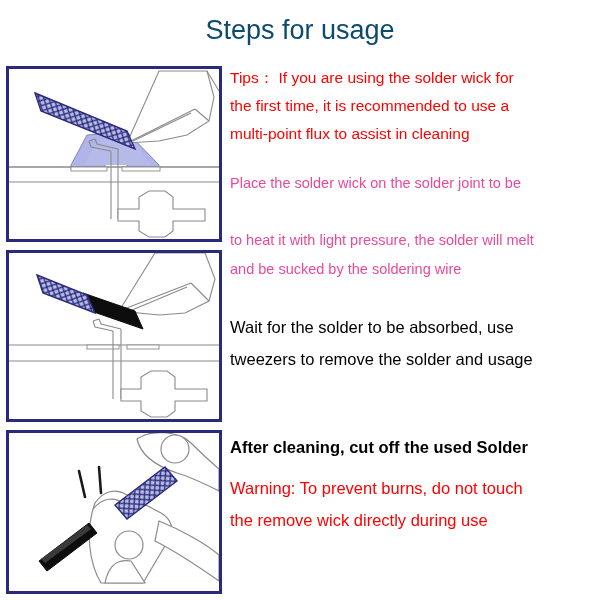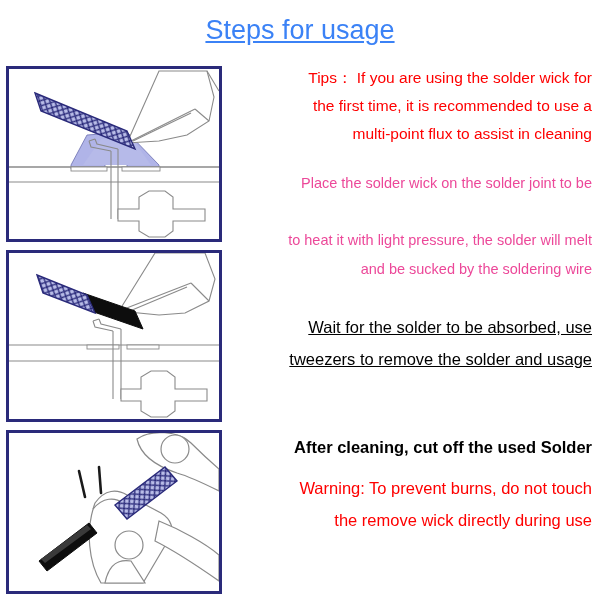--- a/index.html
+++ b/index.html
@@ -12,24 +12,23 @@
   }
   #root{position:relative;width:600px;height:600px;}
 
   
   .title{
     position:absolute;
     left:0;top:14px;width:600px;
     text-align:center;
     font-size:27px;
     font-weight:400;
-    color:#3b82f6;
+    color:#0c4a6e;
     letter-spacing:0px;
     line-height:32px;
-    text-decoration:underline;
   }
 
   
   .panel{
     position:absolute;
     left:6px;
     width:216px;
     border:3px solid #2a2a7a;
     background:#ffffff;
     box-sizing:border-box;
@@ -46,41 +45,39 @@
   .textcol{
     position:absolute;
     left:230px;
     top:60px;
     width:362px;
   }
   .para{
     margin:0;
     padding:0;
     color:#000000;
-    text-align:right;
   }
   .tips{
     color:#fe0000;
     font-size:15.5px;
     line-height:28px;
     font-weight:400;
     margin-top:4px;
   }
   .body-1{
     color:#ec4899;
     font-size:14.5px;
     line-height:28.5px;
     margin-top:21px;
   }
   .body-2{
     color:#000000;
     font-size:16.5px;
     line-height:32px;
     margin-top:28px;
-    text-decoration:underline;
   }
   .body-3{
     color:#000000;
     font-size:16.5px;
     line-height:32px;
     margin-top:56px;
     font-weight:bold;
   }
   .warn{
     color:#fe0000;

